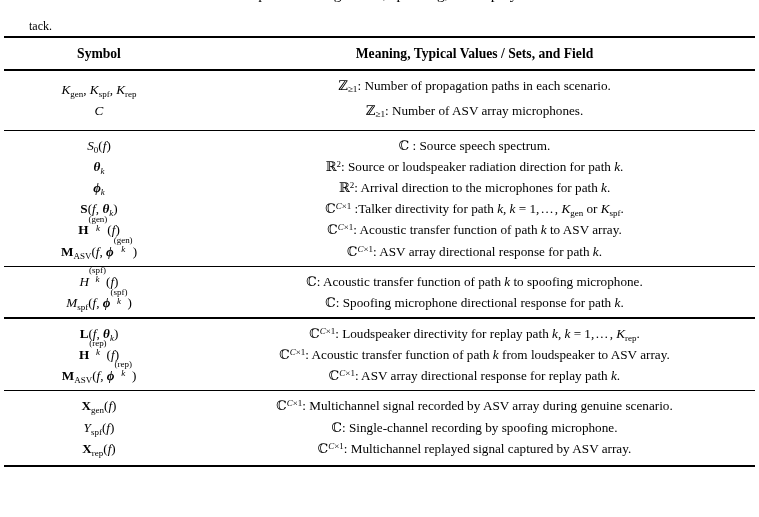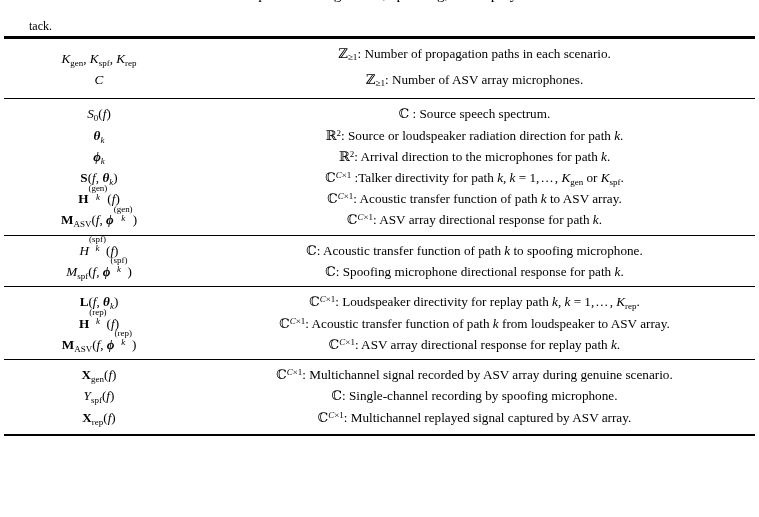--- a/index.html
+++ b/index.html
@@ -81,20 +81,24 @@
   <colgroup>
       <col class="c-sym">
       <col class="c-desc">
     </colgroup>
   <tbody>
 
     <tr>
       <td class="rule-top" colspan="2"></td>
     </tr>
 
+    <tr class="hdr">
+      <td>Symbol</td>
+      <td>Meaning, Typical Values / Sets, and Field</td>
+    </tr>
 
     <tr>
       <td class="rule-mid" colspan="2"></td>
     </tr>
 
     <tr class="blk">
       <td>
         <span class="ln"><span class="mi">K</span><sub>gen</sub>, <span class="mi">K</span><sub>spf</sub>, <span class="mi">K</span><sub>rep</sub></span>
         <span class="ln"><span class="mi">C</span></span>
       </td>

